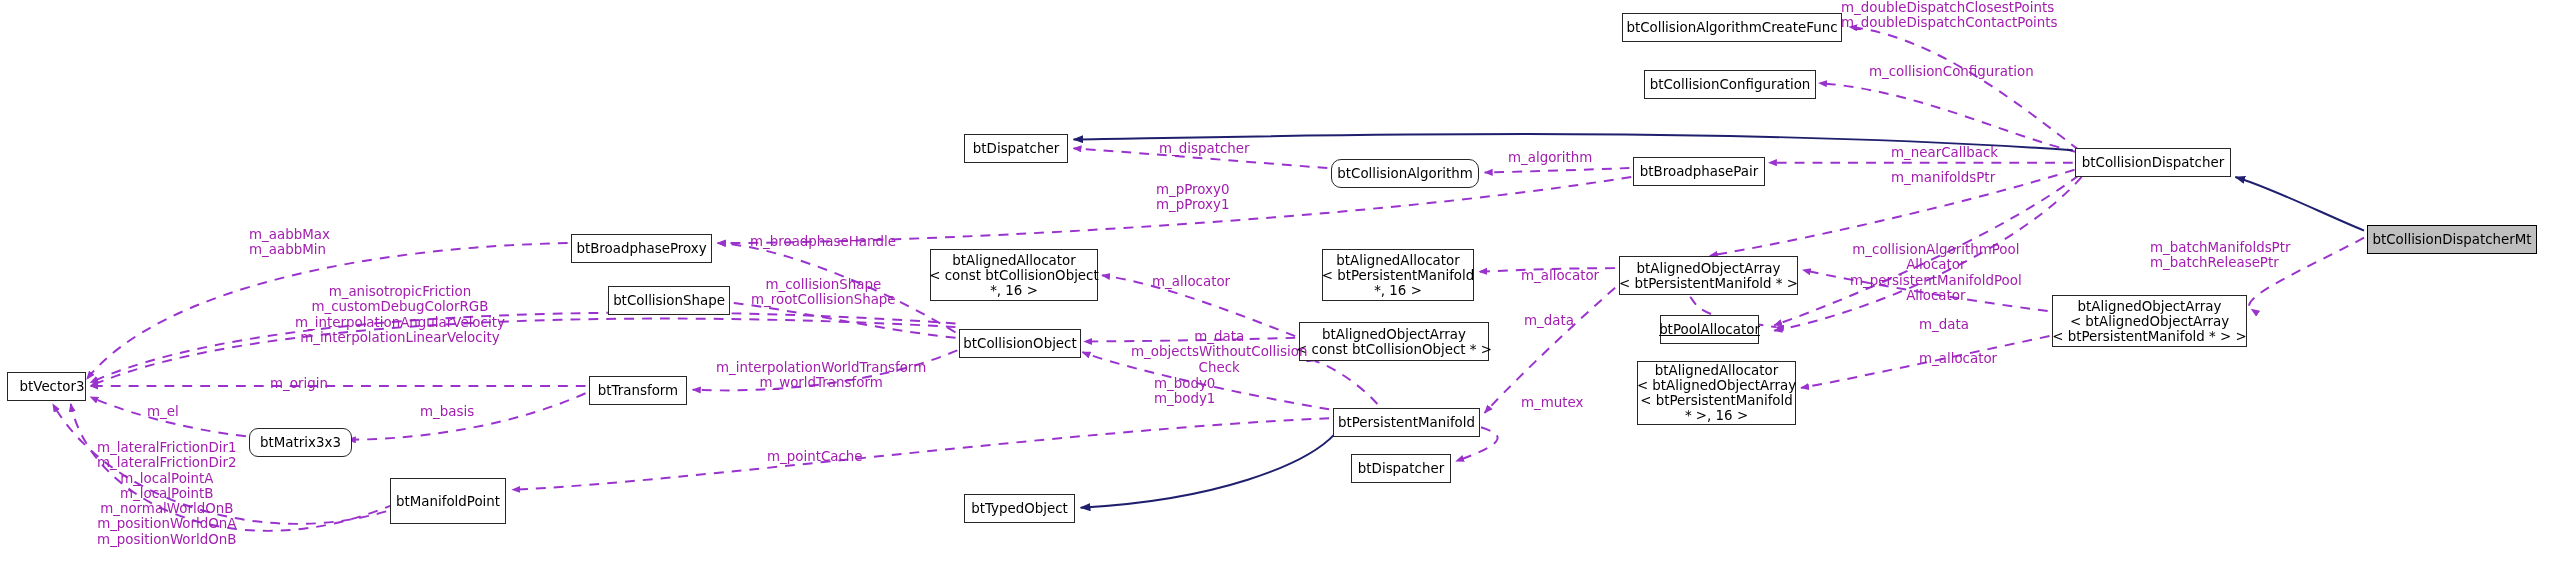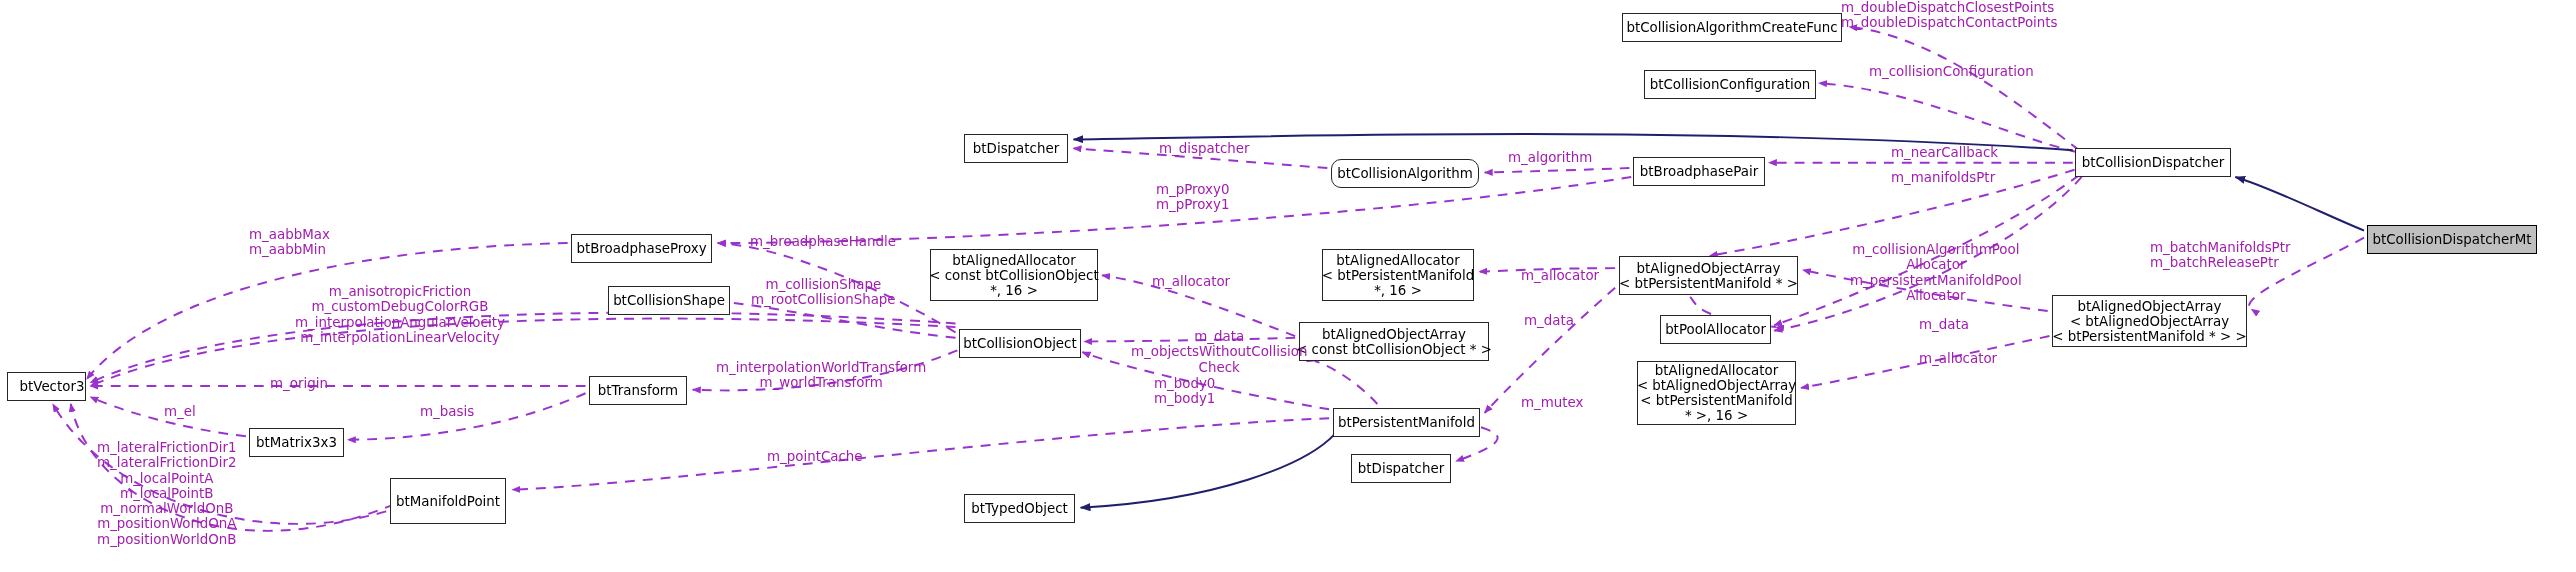--- a/index.html
+++ b/index.html
@@ -147,31 +147,31 @@
 &lt; const btCollisionObject
 *, 16 &gt;</div>
   <div class="node" style="left:1322px;top:249px;width:152px;height:52px;">btAlignedAllocator
 &lt; btPersistentManifold
 *, 16 &gt;</div>
   <div class="node" style="left:1619px;top:256px;width:179px;height:39px;">btAlignedObjectArray
 &lt; btPersistentManifold * &gt;</div>
   <div class="node" style="left:2052px;top:295px;width:195px;height:52px;">btAlignedObjectArray
 &lt; btAlignedObjectArray
 &lt; btPersistentManifold * &gt; &gt;</div>
-  <div class="node" style="left:1660px;top:315px;width:111px;height:29px;">btPoolAllocator</div>
+  <div class="node" style="left:1660px;top:315px;width:99px;height:29px;text-decoration:underline;">btPoolAllocator</div>
   <div class="node" style="left:959px;top:329px;width:122px;height:29px;">btCollisionObject</div>
   <div class="node" style="left:1299px;top:322px;width:190px;height:39px;">btAlignedObjectArray
 &lt; const btCollisionObject * &gt;</div>
   <div class="node" style="left:1637px;top:361px;width:159px;height:64px;">btAlignedAllocator
 &lt; btAlignedObjectArray
 &lt; btPersistentManifold
 * &gt;, 16 &gt;</div>
   <div class="node" style="left:7.2px;top:372px;width:79px;height:29px;padding-left:16px;">btVector3</div>
   <div class="node" style="left:589px;top:376px;width:98px;height:29px;">btTransform</div>
-  <div class="node" style="left:249px;top:428px;width:95px;height:29px;">btMatrix3x3</div>
+  <div class="node" style="left:249px;top:428px;width:103px;height:29px;border-radius:9px;">btMatrix3x3</div>
   <div class="node" style="left:1333px;top:408px;width:147px;height:29px;">btPersistentManifold</div>
   <div class="node" style="left:1351px;top:454px;width:100px;height:29px;">btDispatcher</div>
   <div class="node" style="left:390px;top:478px;width:116px;height:46px;">btManifoldPoint</div>
   <div class="node" style="left:964px;top:494px;width:111px;height:29px;">btTypedObject</div>
 
   <div class="edgelabel left" style="left:1841px;top:0px;">m_doubleDispatchClosestPoints
 m_doubleDispatchContactPoints</div>
   <div class="edgelabel left" style="left:1869px;top:64px;">m_collisionConfiguration</div>
   <div class="edgelabel left" style="left:1159px;top:141px;">m_dispatcher</div>
   <div class="edgelabel left" style="left:1508px;top:150px;">m_algorithm</div>
@@ -201,21 +201,21 @@
   <div class="edgelabel" style="left:716px;top:360px;">m_interpolationWorldTransform
 m_worldTransform</div>
   <div class="edgelabel" style="left:1131px;top:329px;">m_data
 m_objectsWithoutCollision
 Check</div>
   <div class="edgelabel left" style="left:1919px;top:351px;">m_allocator</div>
   <div class="edgelabel left" style="left:270px;top:376px;">m_origin</div>
   <div class="edgelabel" style="left:1154px;top:376px;">m_body0
 m_body1</div>
   <div class="edgelabel left" style="left:420px;top:404px;">m_basis</div>
-  <div class="edgelabel left" style="left:164px;top:404px;">m_el</div>
+  <div class="edgelabel left" style="left:147px;top:404px;">m_el</div>
   <div class="edgelabel left" style="left:1521px;top:395px;">m_mutex</div>
   <div class="edgelabel" style="left:97px;top:440px;">m_lateralFrictionDir1
 m_lateralFrictionDir2
 m_localPointA
 m_localPointB
 m_normalWorldOnB
 m_positionWorldOnA
 m_positionWorldOnB</div>
   <div class="edgelabel left" style="left:767px;top:449px;">m_pointCache</div>
 

